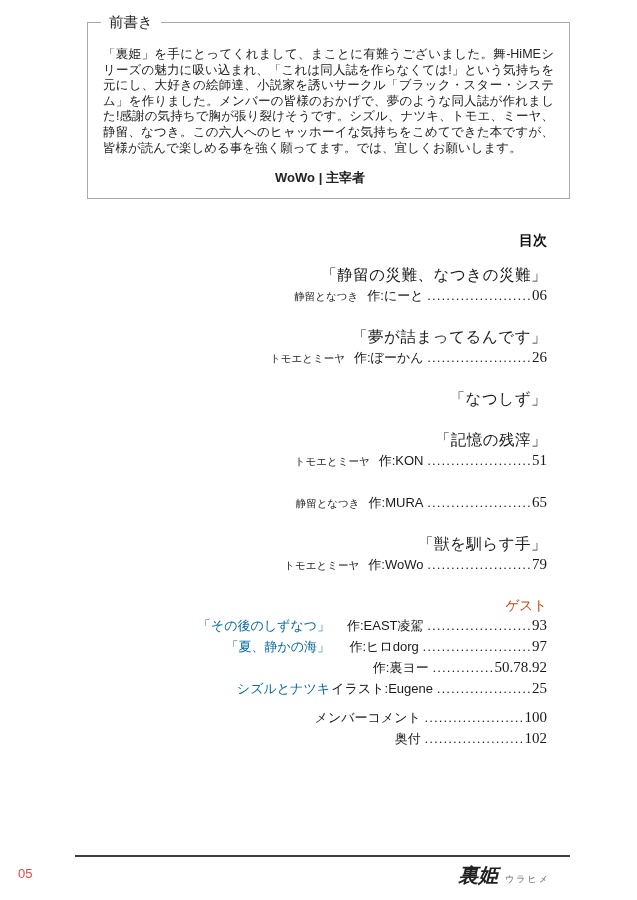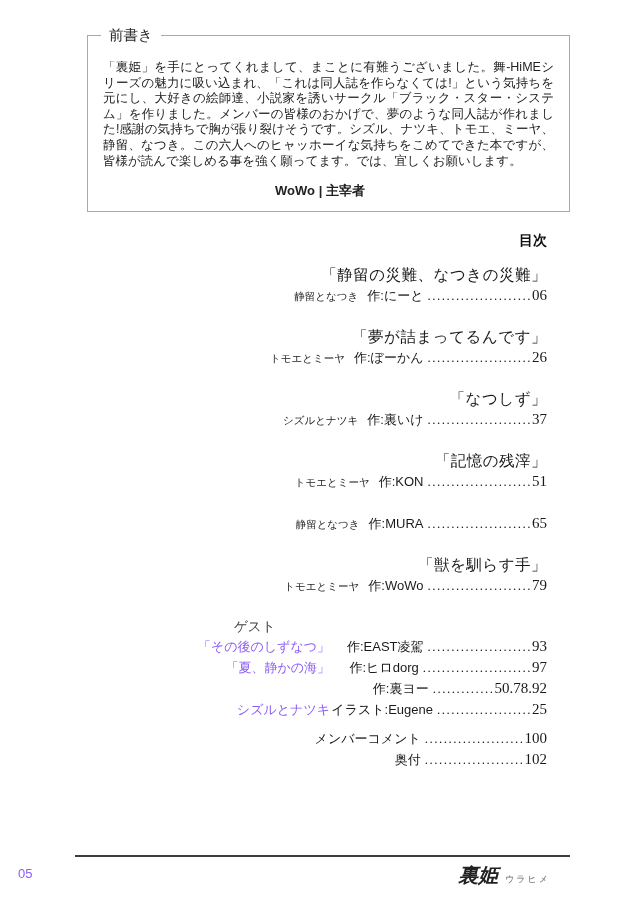--- a/index.html
+++ b/index.html
@@ -7,21 +7,21 @@
     position:relative;
     width:637px;height:900px;
     background:#ffffff;
     font-family:"Liberation Sans",sans-serif;
     color:#1c1c1c;
     overflow:hidden;
     margin:0 auto;
   }
   
   .foreword-box{
-    position:absolute;left:87px;top:35px;width:483px;height:177px;
+    position:absolute;left:87px;top:22px;width:483px;height:177px;
     border:1px solid #a9a9a9;
     box-sizing:border-box;
   }
   .foreword-legend{
     position:absolute;top:-10px;left:13px;
     background:#ffffff;padding:0 8px;
     font-size:14.5px;color:#222;
   }
   .foreword-body{
     padding:24px 15px 0 15px;
@@ -66,30 +66,30 @@
   }
   .ruby-wrap{position:relative;display:inline-block;}
   .ruby-rt{
     position:absolute;top:-8px;left:50%;
     transform:translateX(-50%);
     font-size:8px;letter-spacing:0;white-space:nowrap;color:#222;
   }
   
   .guest-heading{
     margin-top:22px;
-    text-align:left;padding-left:144px;
-    font-size:13.5px;line-height:18px;color:#404040;
+    text-align:right;padding-left:144px;
+    font-size:13.5px;line-height:18px;color:#c2410c;
   }
   .guest-row{
     display:flex;align-items:baseline;
     line-height:20px;white-space:nowrap;
   }
   .g-title{
     width:240px;text-align:right;
-    font-size:13px;color:#8b5cf6;
+    font-size:13px;color:#0369a1;
     flex:none;
   }
   .g-rest{flex:1;text-align:right;}
   
   .extras{margin-top:8px;}
   .extra-row{text-align:right;line-height:20px;white-space:nowrap;}
   .extra-label{font-size:13px;color:#1a1a1a;margin-right:4px;}
   
   .footer-line{
     position:absolute;left:75px;top:855px;width:495px;height:2px;
@@ -102,21 +102,21 @@
   .logo-kanji{
     font-family:"DejaVu Serif","Liberation Serif",serif;
     font-weight:bold;font-style:italic;
     font-size:20px;color:#222;
   }
   .logo-kana{
     font-size:9px;color:#666;letter-spacing:2px;margin-left:7px;
   }
   .page-number{
     position:absolute;left:18px;top:866px;
-    font-size:13px;color:#8b5cf6;text-align:center;
+    font-size:13px;color:#ef4444;text-align:center;
   }
 </style>
 </head>
 <body>
 
 <div class="page">
 
   <div class="foreword-box">
     <span class="foreword-legend">前書き</span>
     <div class="foreword-body">「裏姫」を手にとってくれまして、まことに有難うございました。舞-HiMEシリーズの魅力に吸い込まれ、「これは同人誌を作らなくては!」という気持ちを元にし、大好きの絵師達、小説家を誘いサークル「ブラック・スター・システム」を作りました。メンバーの皆様のおかげで、夢のような同人誌が作れました!感謝の気持ちで胸が張り裂けそうです。シズル、ナツキ、トモエ、ミーヤ、静留、なつき。この六人へのヒャッホーイな気持ちをこめてできた本ですが、皆様が読んで楽しめる事を強く願ってます。では、宜しくお願いします。</div>
@@ -136,23 +136,20 @@
 
     <div class="entry">
       <div class="entry-title">「夢が詰まってるんです」</div>
       <div class="entry-byline">
         <span class="chars">トモエとミーヤ</span><span class="credit">作:ぼーかん</span><span class="dots">......................</span><span class="pagenum">26</span>
       </div>
     </div>
 
     <div class="entry">
       <div class="entry-title">「なつしず」</div>
-      <div class="entry-byline">
-        <span class="chars">シズルとナツキ</span><span class="credit">作:裏いけ</span><span class="dots">......................</span><span class="pagenum">37</span>
-      </div>
     </div>
 
     <div class="entry">
       <div class="entry-title">「記憶の残滓」</div>
       <div class="entry-byline">
         <span class="chars">トモエとミーヤ</span><span class="credit">作:KON</span><span class="dots">......................</span><span class="pagenum">51</span>
       </div>
     </div>
 
     <div class="entry">

